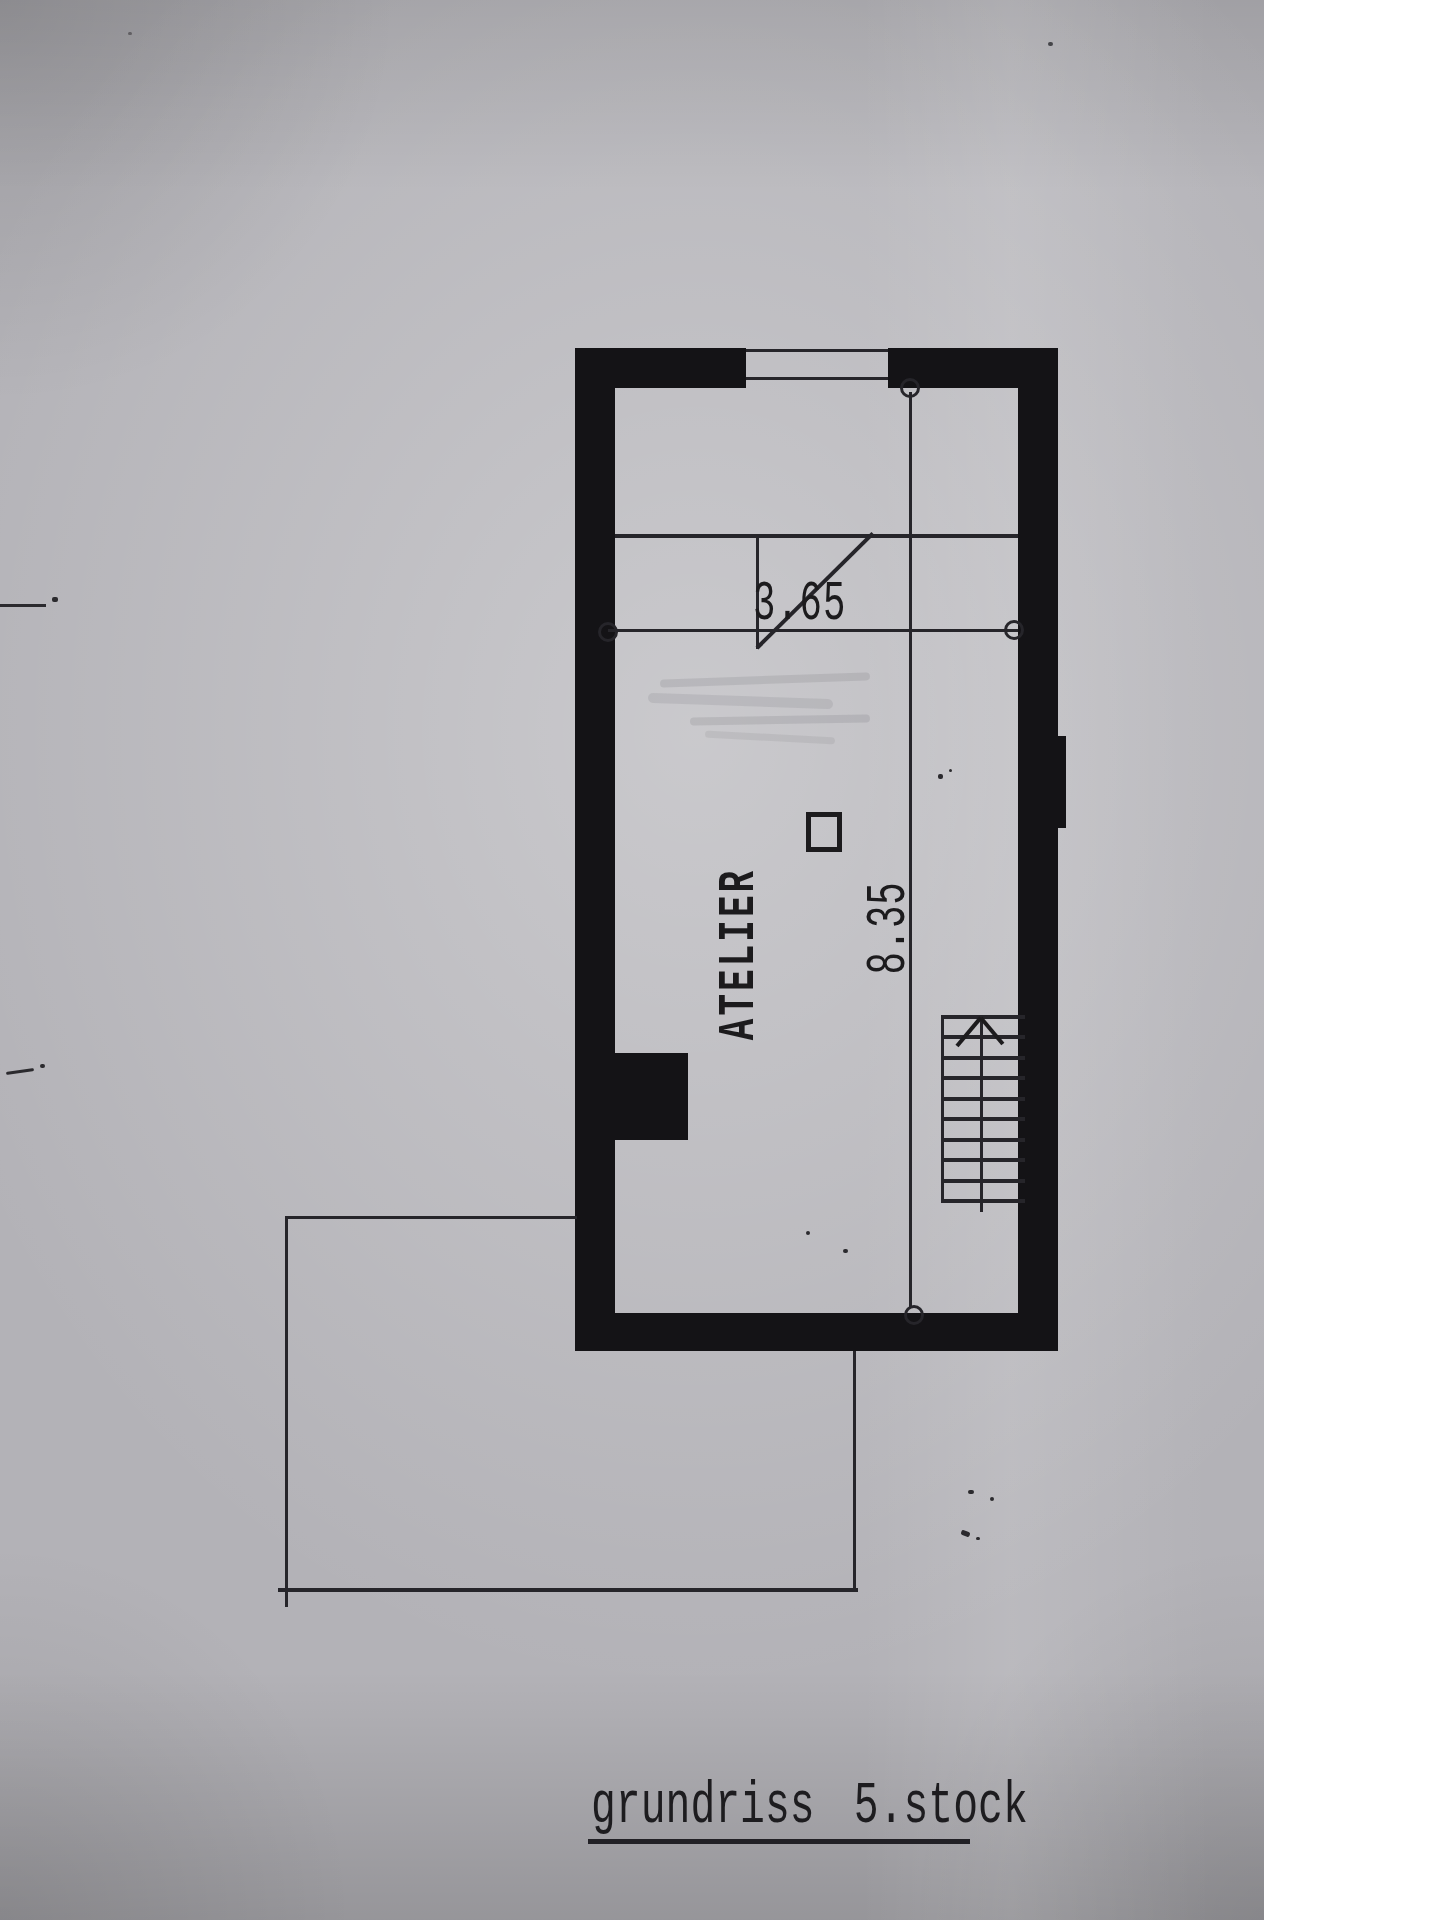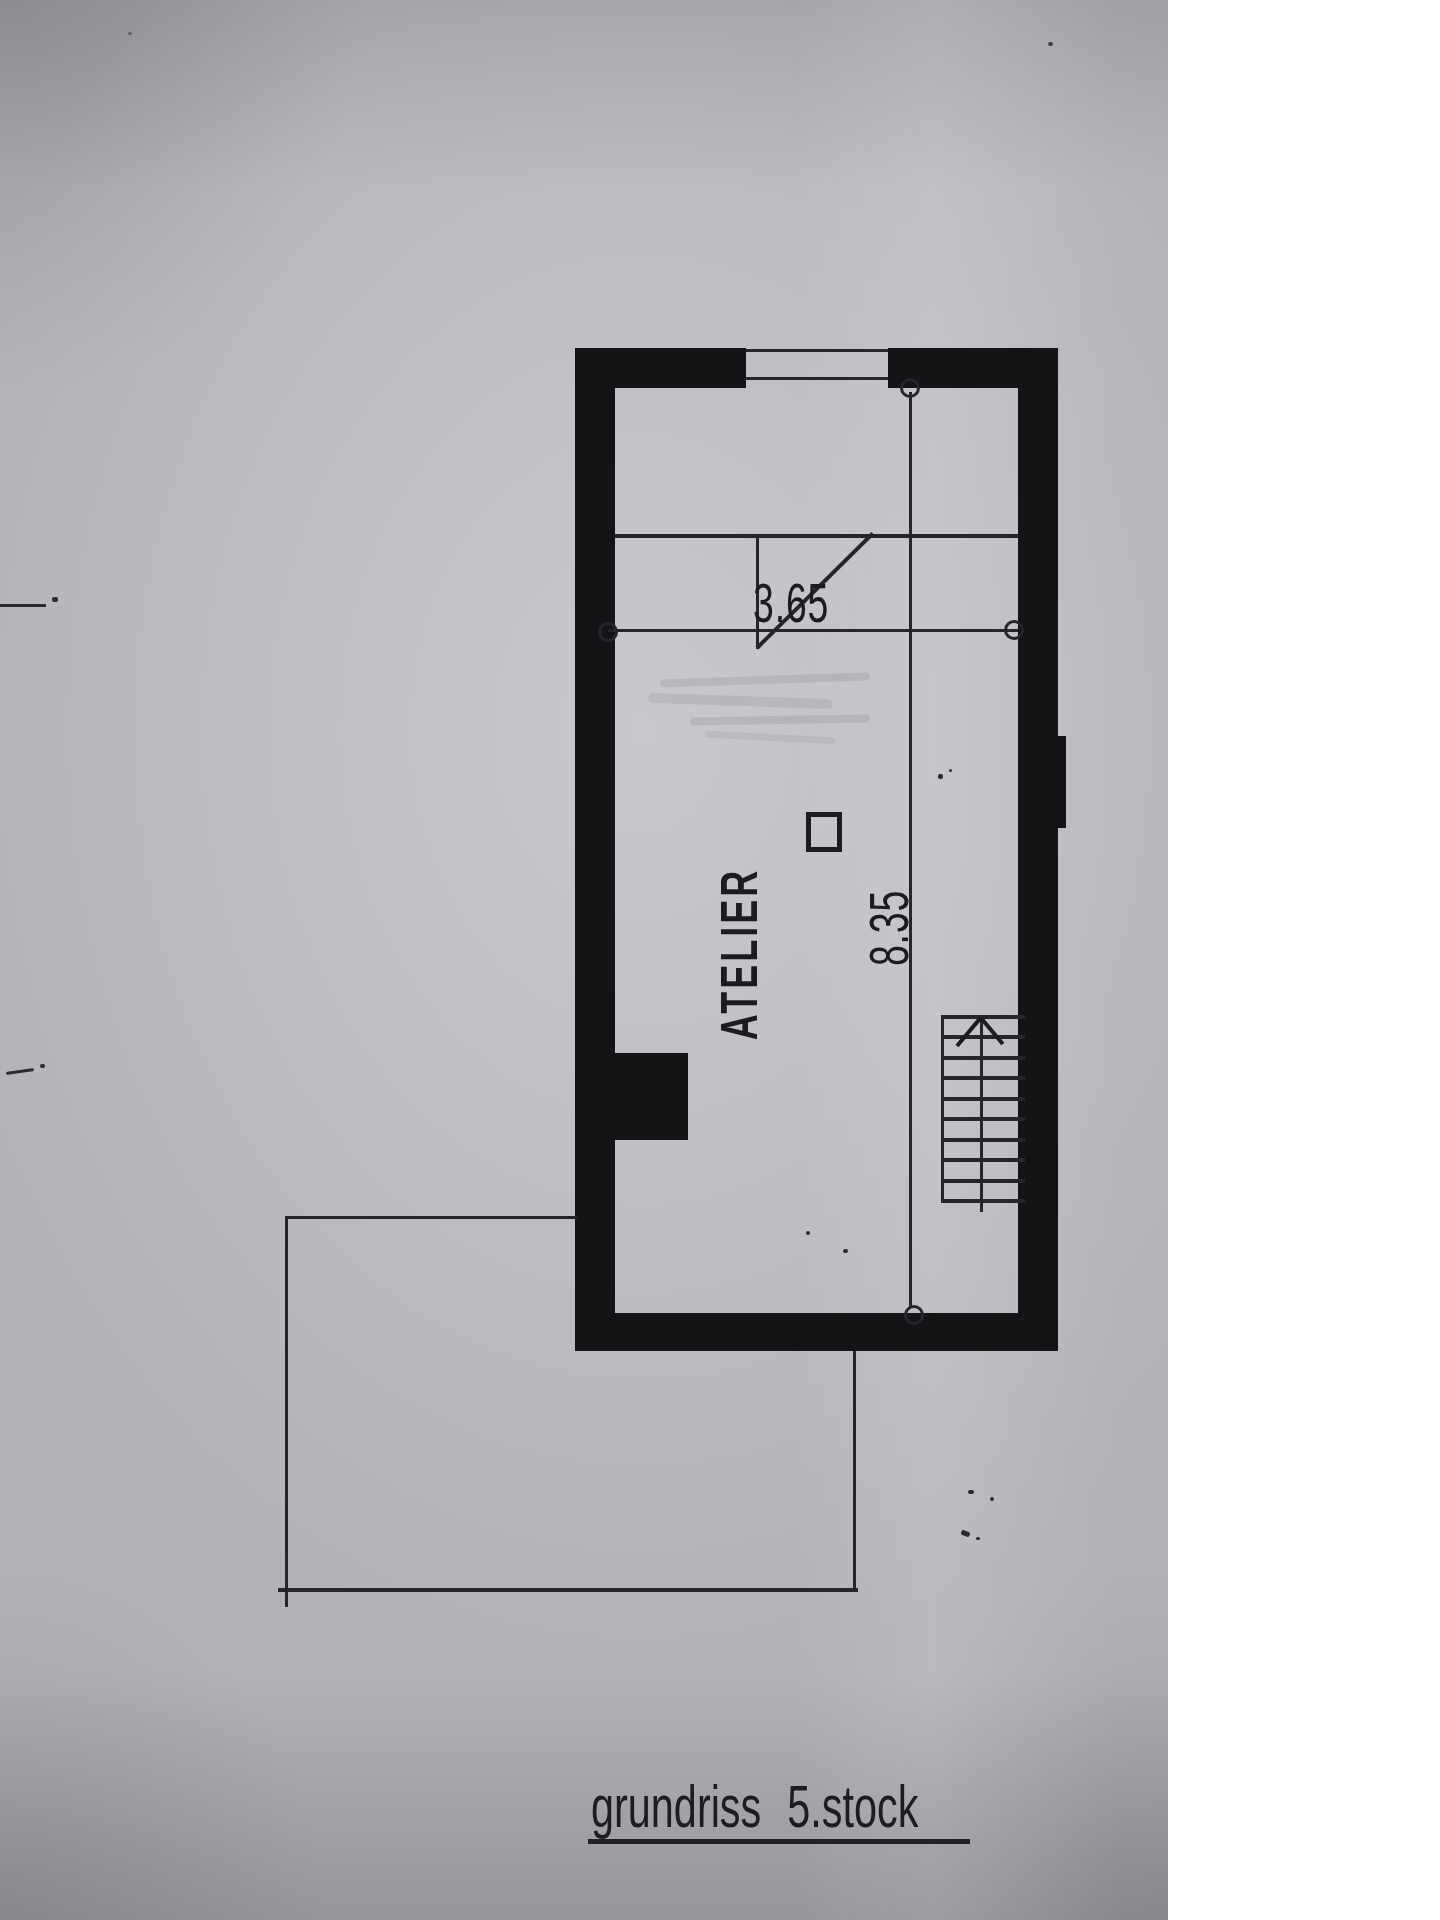--- a/index.html
+++ b/index.html
@@ -3,31 +3,31 @@
 <meta charset="utf-8">
 <style>
   :root{
     --ink:#1c1b1d;
     --wall:#141316;
     --paper:#b3b2b7;
     --line:#26252a;
   }
   html,body{margin:0;padding:0;}
   #paper{
-    position:relative;width:1168px;height:1920px;overflow:hidden;
+    position:relative;width:1264px;height:1920px;overflow:hidden;
     background-color:var(--paper);
     background-image:
       radial-gradient(90% 70% at 55% 38%, rgba(255,255,255,.30), rgba(255,255,255,0) 72%),
       linear-gradient(90deg, rgba(255,255,255,0) 68%, rgba(255,255,255,.10) 80%, rgba(255,255,255,0) 96%),
       linear-gradient(180deg, rgba(0,0,0,.10) 0%, rgba(0,0,0,0) 10%),
       linear-gradient(0deg, rgba(0,0,0,.16) 0%, rgba(0,0,0,0) 13%),
       radial-gradient(45% 30% at 0% 0%, rgba(0,0,0,.13), rgba(0,0,0,0) 70%),
       radial-gradient(40% 28% at 100% 100%, rgba(0,0,0,.10), rgba(0,0,0,0) 70%),
       radial-gradient(40% 28% at 0% 100%, rgba(0,0,0,.10), rgba(0,0,0,0) 70%);
-    font-family:Liberation Sans, sans-serif;
+    font-family:Liberation Mono, monospace;
   }
   .abs{position:absolute;}
   
   .wall{position:absolute;background:var(--wall);}
   #wall-top-left   {left:575px;top:348px;width:171px;height:40px;}
   #wall-top-right  {left:888px;top:348px;width:170px;height:40px;}
   #wall-left       {left:575px;top:348px;width:40px;height:1003px;}
   #wall-right      {left:1018px;top:348px;width:40px;height:1003px;}
   #wall-bottom     {left:575px;top:1313px;width:483px;height:38px;}
   #wall-left-bump  {left:575px;top:1053px;width:113px;height:87px;}

